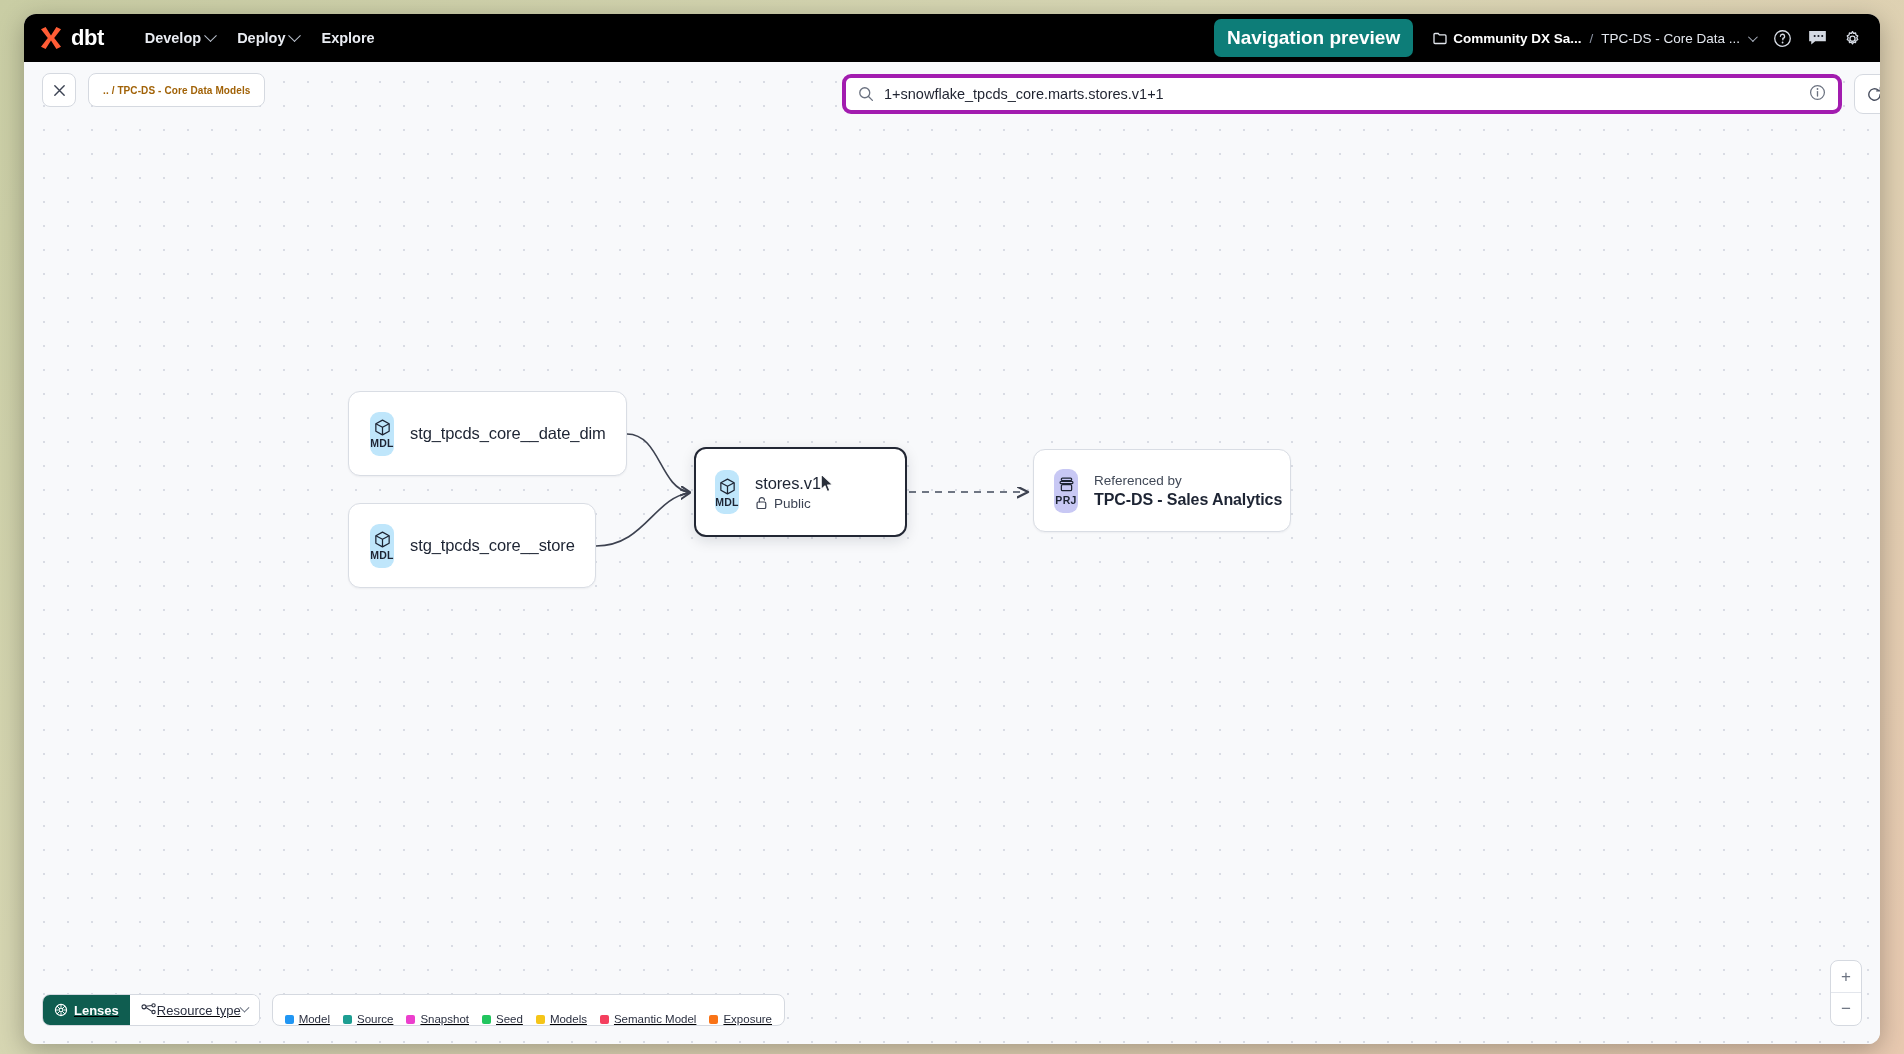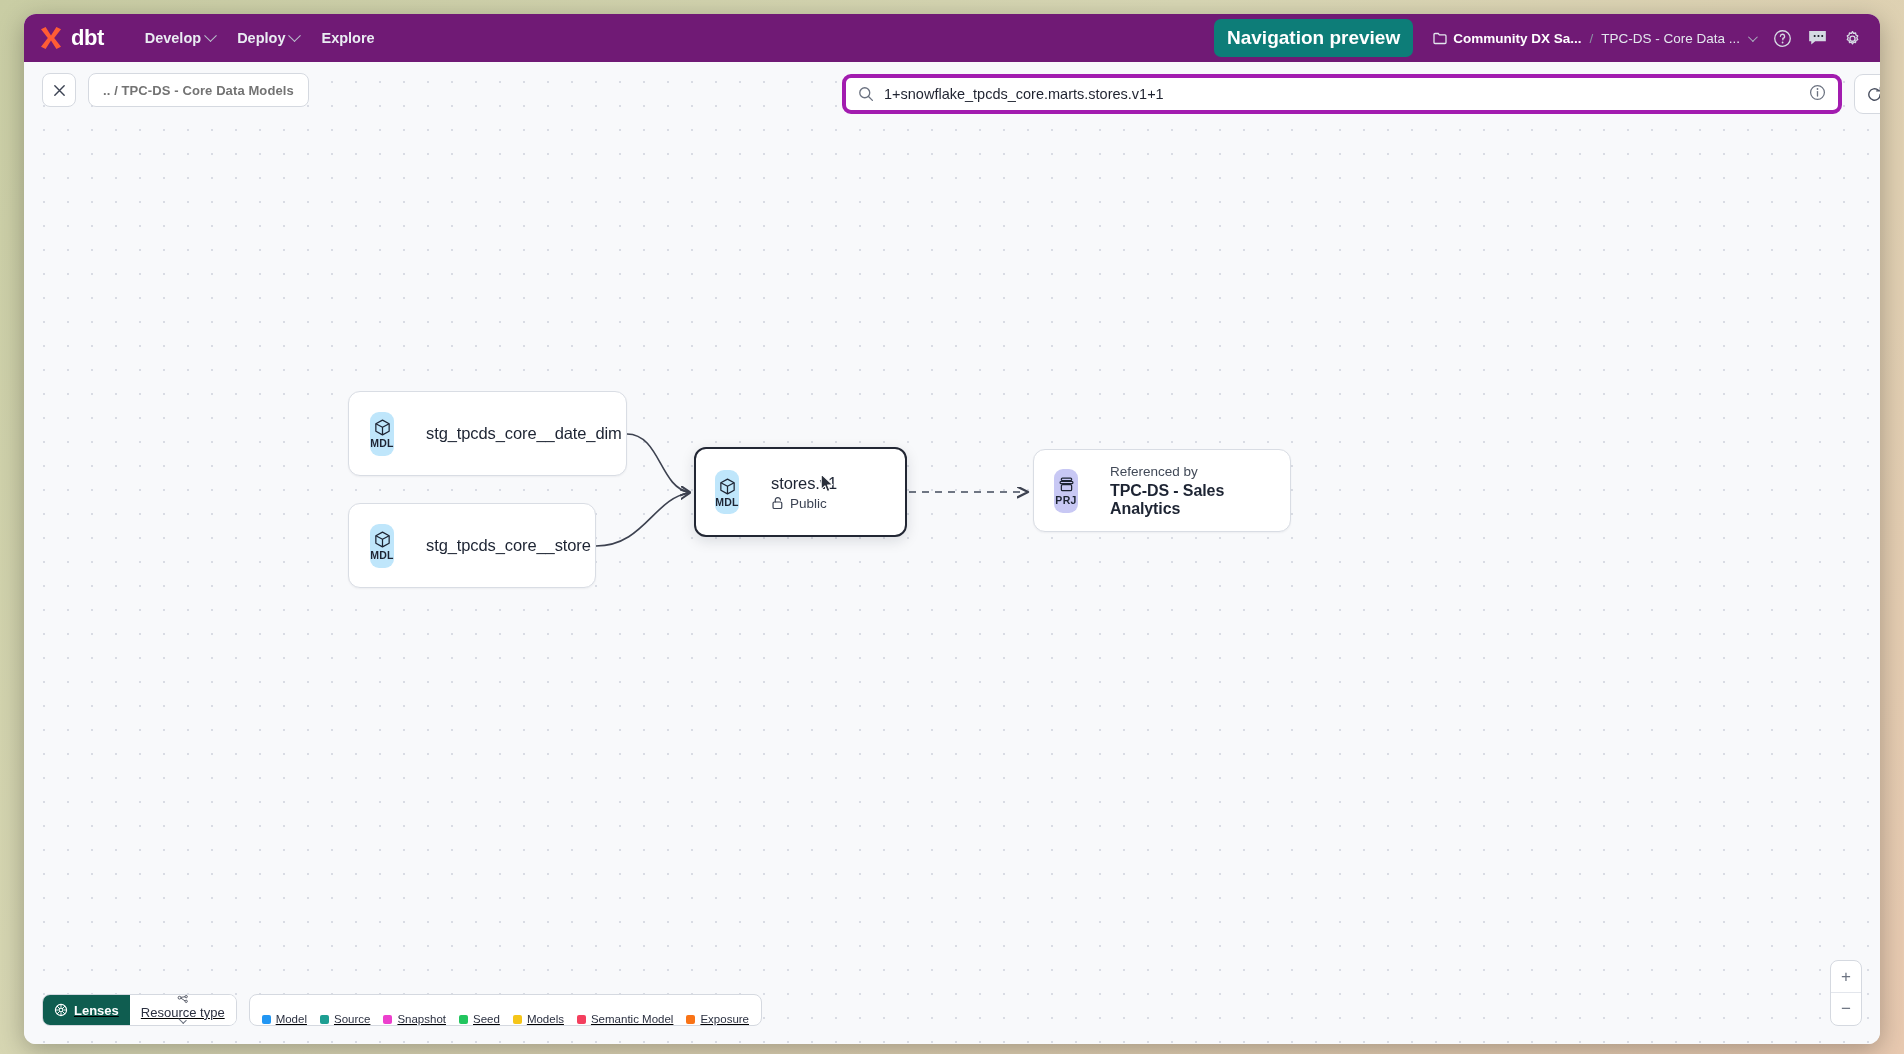--- a/index.html
+++ b/index.html
@@ -18,21 +18,21 @@
     position: absolute;
     left: 24px; top: 14px; width: 1856px; height: 1030px;
     border-radius: 12px;
     overflow: hidden;
     background: #f7f8fa;
     box-shadow: 0 6px 26px rgba(0,0,0,.28);
   }
   
   #topnav {
     position: absolute; left:0; top:0; width:100%; height: 48px;
-    background: #701a75;
+    background: #000000;
     display: flex; align-items: center;
     padding: 0 18px 0 14px;
     color: #fff;
   }
   .logo-wrap { display:flex; align-items:center; gap:7px; margin-right: 30px; }
   .logo-x { width: 26px; height: 24px; position: relative; }
   .logo-x svg { display:block; }
   .logo-text { font-size: 22px; font-weight: 700; letter-spacing: -0.5px; color:#fff; }
   .nav-item {
     display:flex; align-items:center; gap:5px;
@@ -63,21 +63,21 @@
     z-index: 5;
   }
   .tb-btn {
     height:34px; min-width:34px;
     border:1px solid #d5d9e0; border-radius:8px; background:#fff;
     display:flex; align-items:center; justify-content:center; cursor:pointer;
   }
   #breadcrumb-pill {
     height:34px; border:1px solid #d5d9e0; border-radius:8px; background:#fff;
     display:flex; align-items:center; padding: 0 14px;
-    font-size:13px; font-weight:700; color:#737373; cursor:pointer;
+    font-size:10px; font-weight:700; color:#a16207; cursor:pointer;
     letter-spacing:.1px;
   }
   #searchwrap { position:absolute; left: 818px; top:60px; display:flex; align-items:center; gap:12px; }
   #searchbox {
     width: 1000px; height: 40px; background:#fff;
     border:4px solid #a21caf; border-radius:9px;
     display:flex; align-items:center; padding: 0 12px; gap:10px;
   }
   #searchbox input {
     flex:1; border:none; outline:none; font-size:14.5px; color:#1f2330;
@@ -108,36 +108,36 @@
     box-shadow: 0 4px 14px rgba(16,24,40,.13);
   }
   .badge {
     width:24px; height:44px; border-radius:9px;
     display:flex; flex-direction:column; align-items:center; justify-content:center;
     gap:1px; flex: none;
   }
   .badge.mdl { background:#bfe6fb; }
   .badge.prj { background:#c8c8f4; }
   .badge-label { font-size:10.5px; font-weight:700; color:#1d2433; letter-spacing:.3px; line-height:1; }
-  .node-body { margin-left: 32px; display:flex; flex-direction:column; justify-content:center; gap:3px; }
+  .node-body { margin-left: 16px; display:flex; flex-direction:column; justify-content:center; gap:3px; }
   .node-title { font-size:16.5px; color:#1d2433; font-weight:500; letter-spacing:-0.1px; }
   .node-sub { font-size:13.5px; color:#3c4353; display:flex; align-items:center; gap:6px; }
   .node-kicker { font-size:13.5px; color:#414957; }
   .node-name2 { font-size:16px; color:#1d2433; font-weight:600; letter-spacing:-0.1px; }
 
   
   #bottombar {
     position:absolute; left:18px; bottom:18px; display:flex; align-items:center; gap:12px; z-index:5;text-decoration:underline;
   }
   .lens-group { display:flex; height:32px; border-radius:8px; overflow:hidden;
                 border:1px solid #d5d9e0; background:#fff; }
   .lens-btn { background:#0f5d50; color:#fff; display:flex; align-items:center; gap:6px;
               padding:0 11px; font-size:13px; font-weight:600; cursor:pointer; }
   .restype-btn { display:flex; align-items:center; gap:0; padding:0 11px; font-size:13px;
-                 color:#2b3040; font-weight:500; cursor:pointer; background:#fff;flex-direction:column; }
+                 color:#2b3040; font-weight:500; cursor:pointer; background:#fff; }
   .legend { height:32px; background:#fff; border:1px solid #d5d9e0; border-radius:8px;
             display:flex; align-items:flex-end; gap:13px; padding:0 12px; }
   .leg-item { display:flex; align-items:center; gap:5px; font-size:11.5px; color:#2b3040; font-weight:500; }
   .swatch { width:9px; height:9px; border-radius:2px; display:inline-block; }
 
   #zoomctl {
     position:absolute; right:18px; bottom:18px; width:32px;
     border:1px solid #d5d9e0; border-radius:8px; background:#fff; overflow:hidden; z-index:5;
   }
   #zoomctl div { height:32px; display:flex; align-items:center; justify-content:center;

